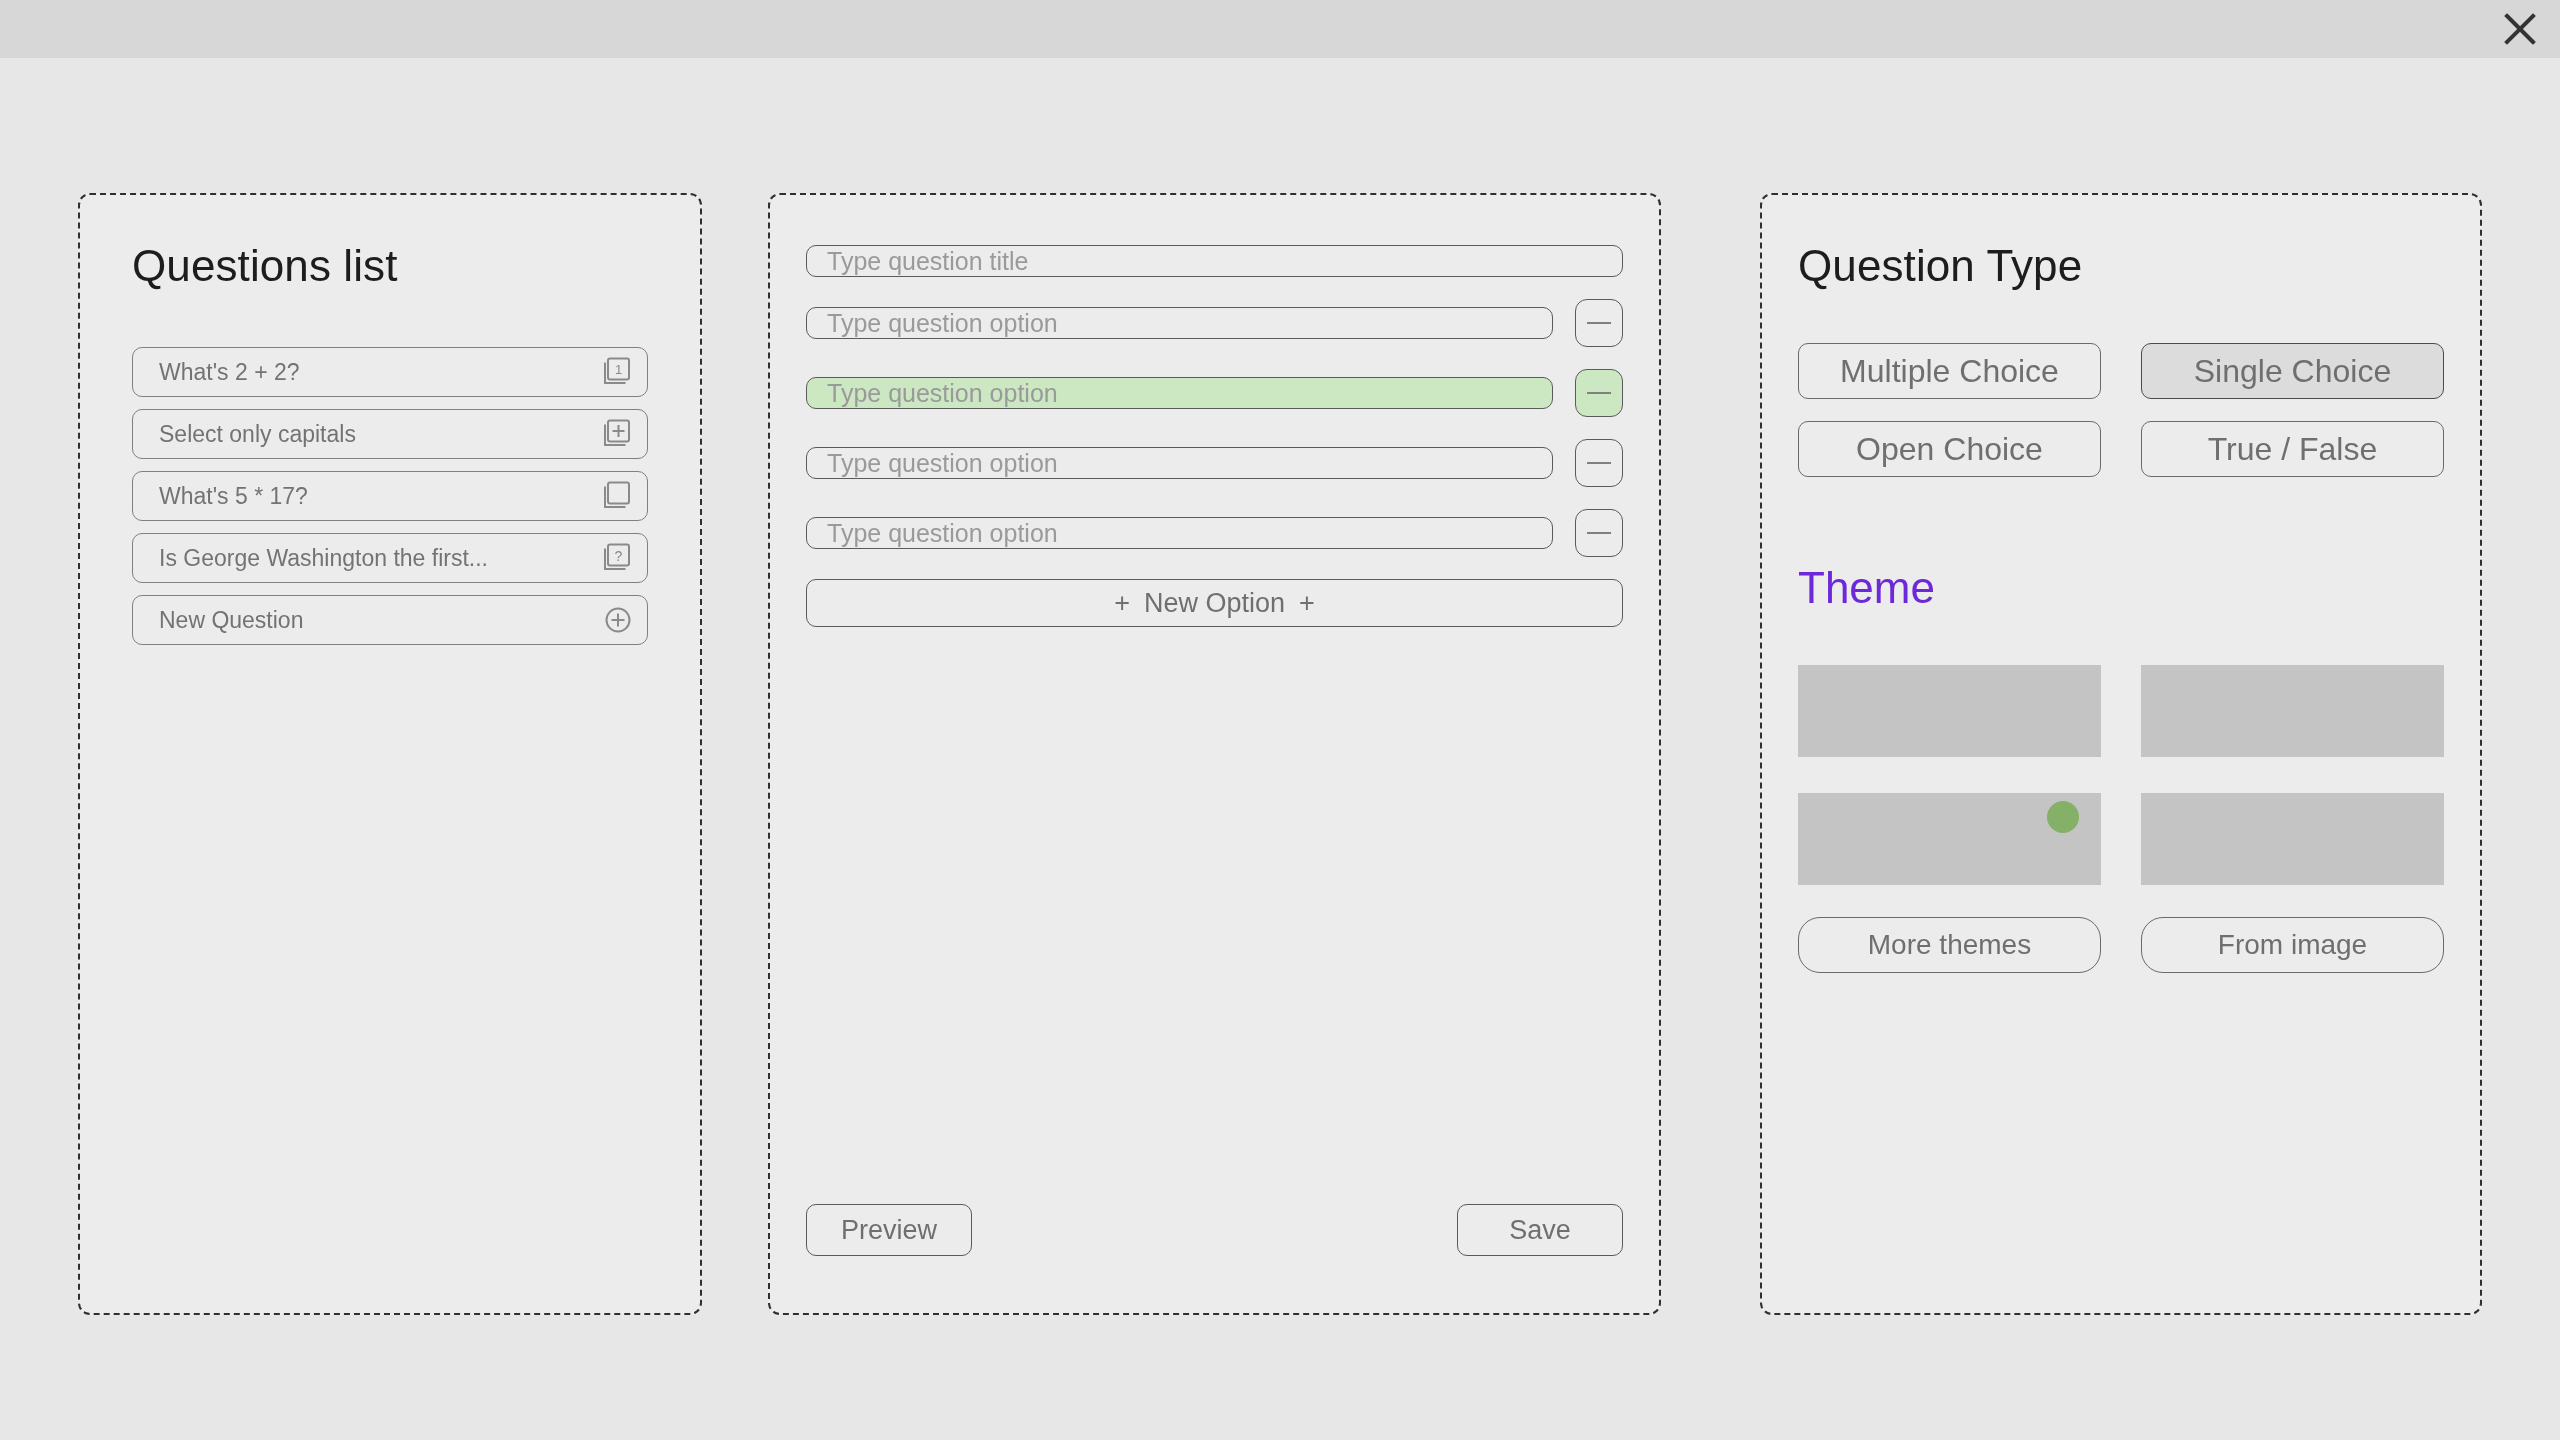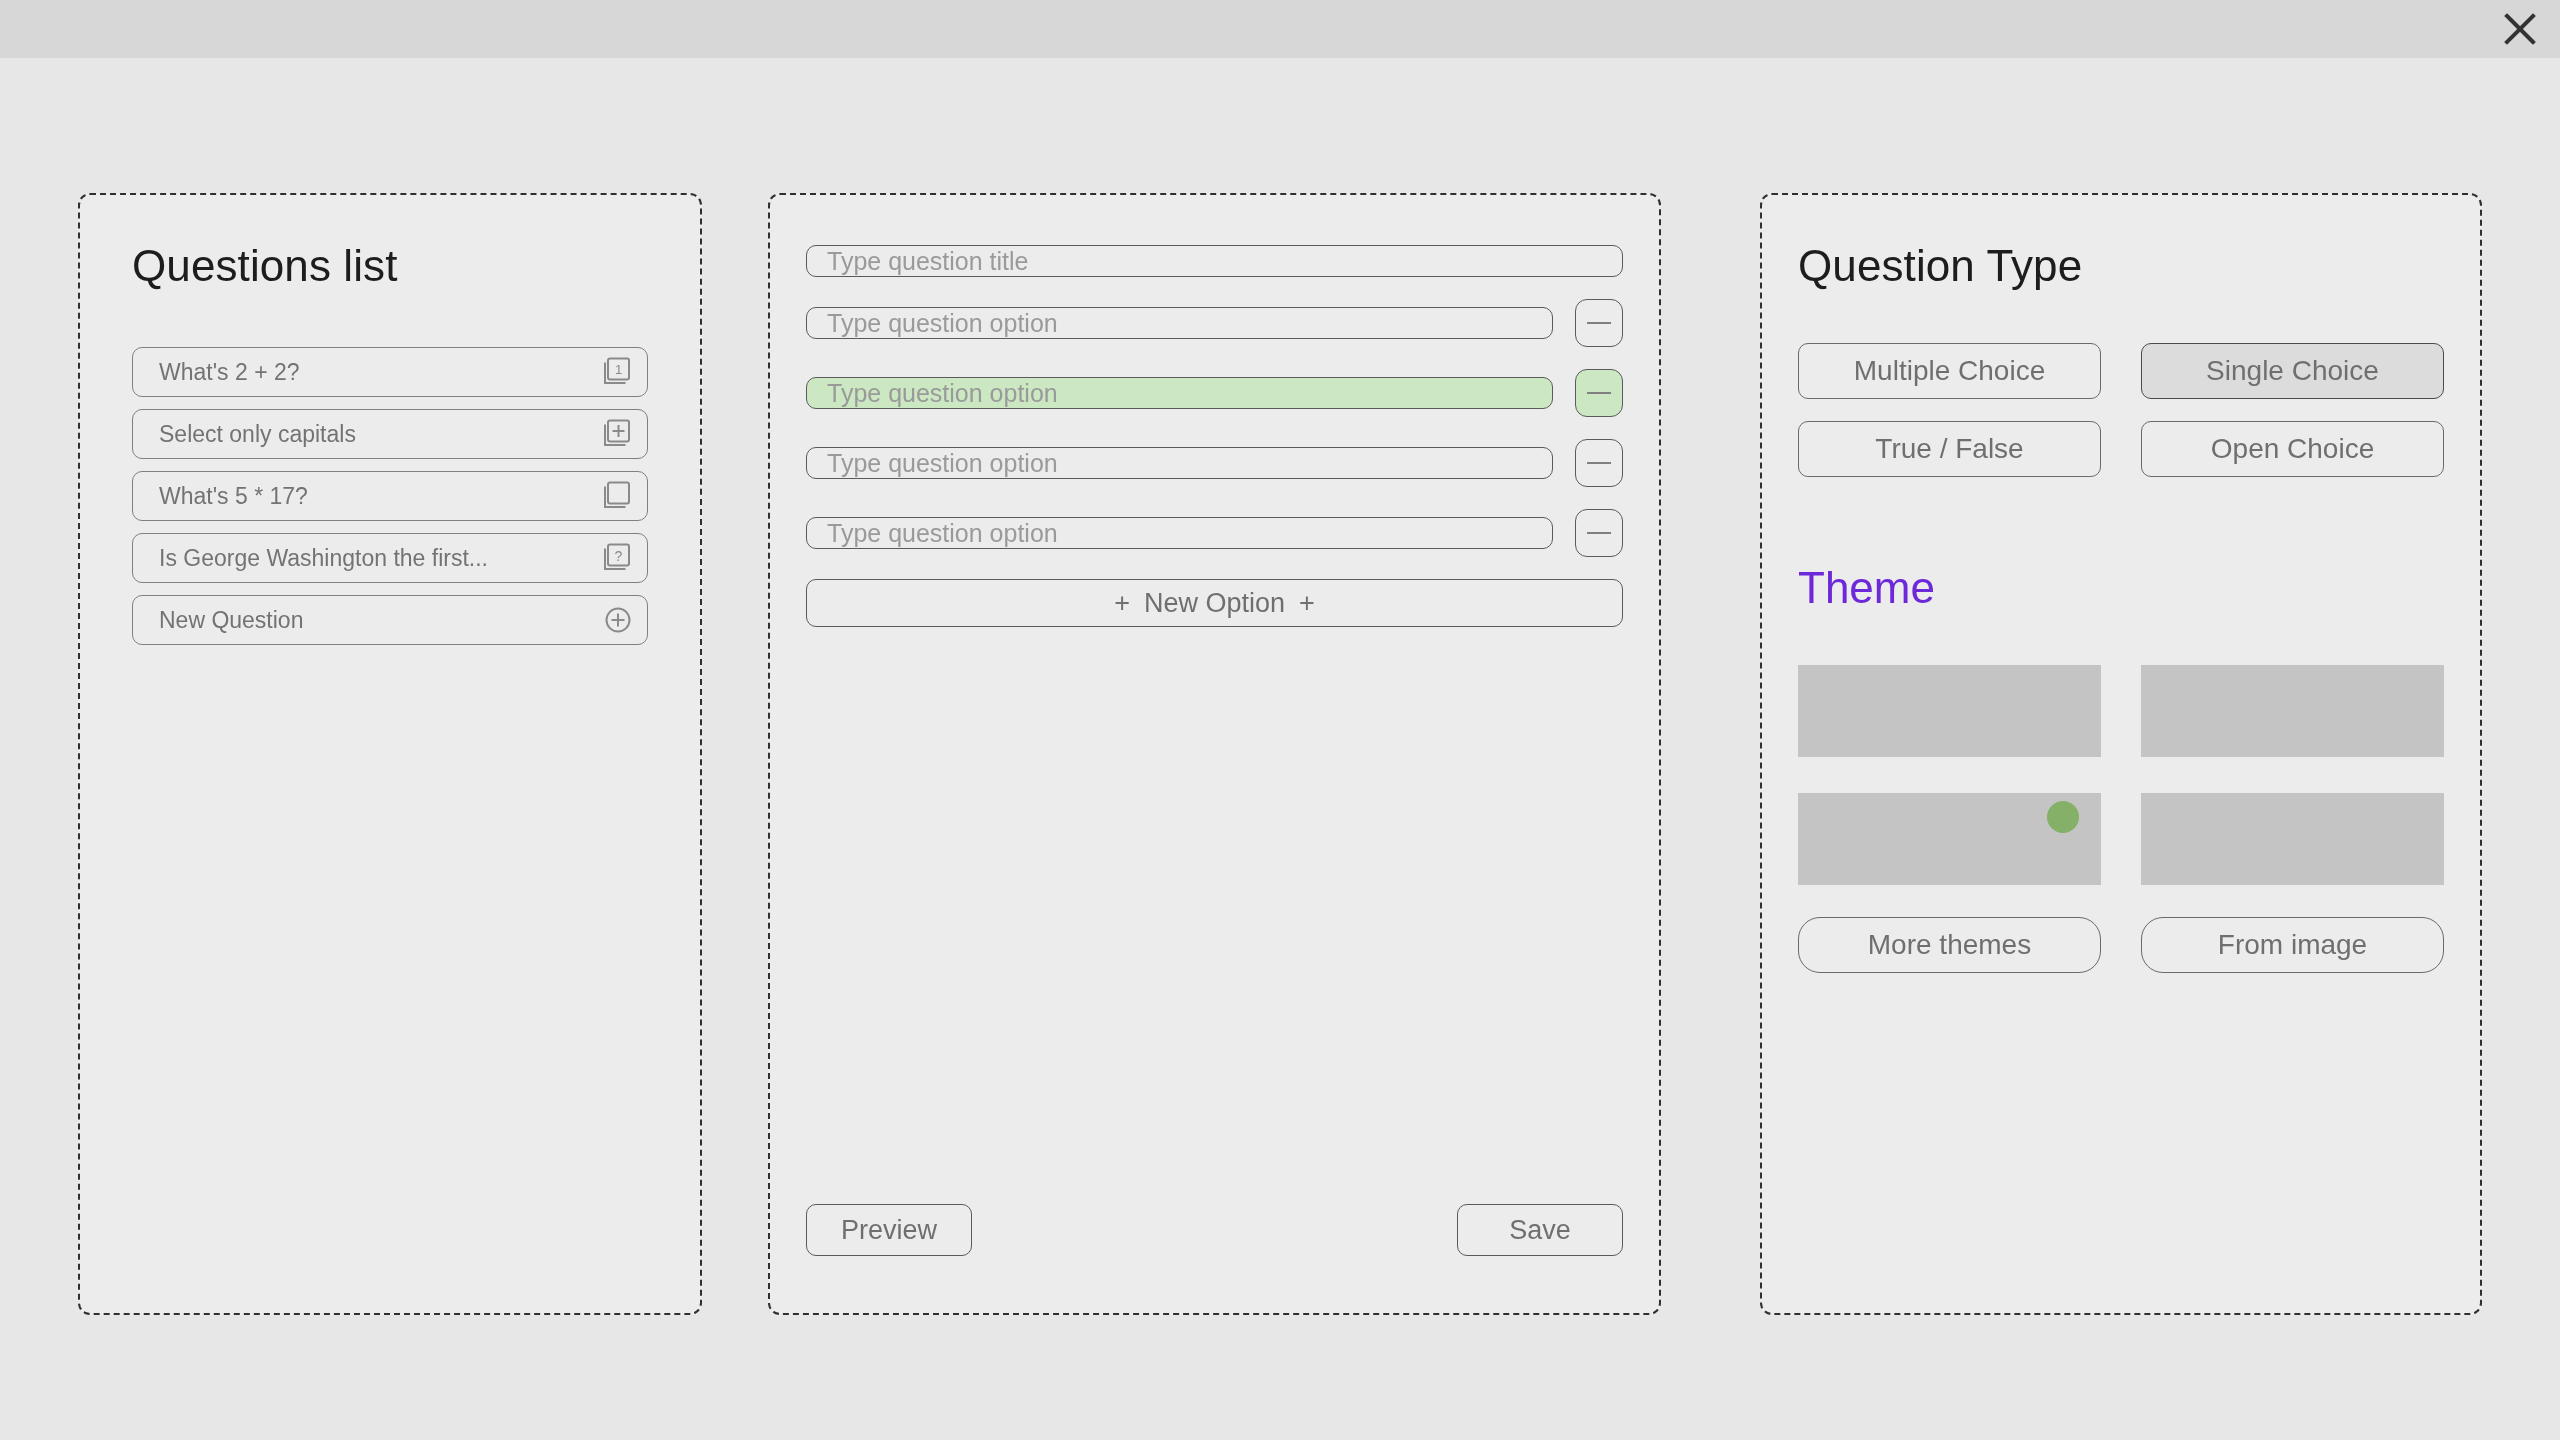--- a/index.html
+++ b/index.html
@@ -213,21 +213,21 @@
   }
 
   .type-btn {
     height: 56px;
     border: 1px solid #6a6a6a;
     border-radius: 10px;
     background: #ececec;
     display: flex;
     align-items: center;
     justify-content: center;
-    font-size: 28px;
+    font-size: 32px;
     color: #6f6f6f;
     cursor: pointer;
   }
   .type-btn.active {
     background: #dcdcdc;
     border-color: #4a4a4a;
   }
 
   .theme-heading { margin-top: 86px; }
 
@@ -406,22 +406,22 @@
     <div class="footer-btn">Save</div>
   </div>
 </div>
 
 <div class="panel" id="panel-settings">
   <div class="panel-title">Question Type</div>
 
   <div class="type-grid">
     <div class="type-btn">Multiple Choice</div>
     <div class="type-btn active">Single Choice</div>
+    <div class="type-btn">Open Choice</div>
     <div class="type-btn">True / False</div>
-    <div class="type-btn">Open Choice</div>
   </div>
 
   <div class="section-title theme-heading">Theme</div>
 
   <div class="theme-grid">
     <div class="theme-thumb"></div>
     <div class="theme-thumb"></div>
     <div class="theme-thumb">
       <span class="theme-dot"></span>
     </div>

